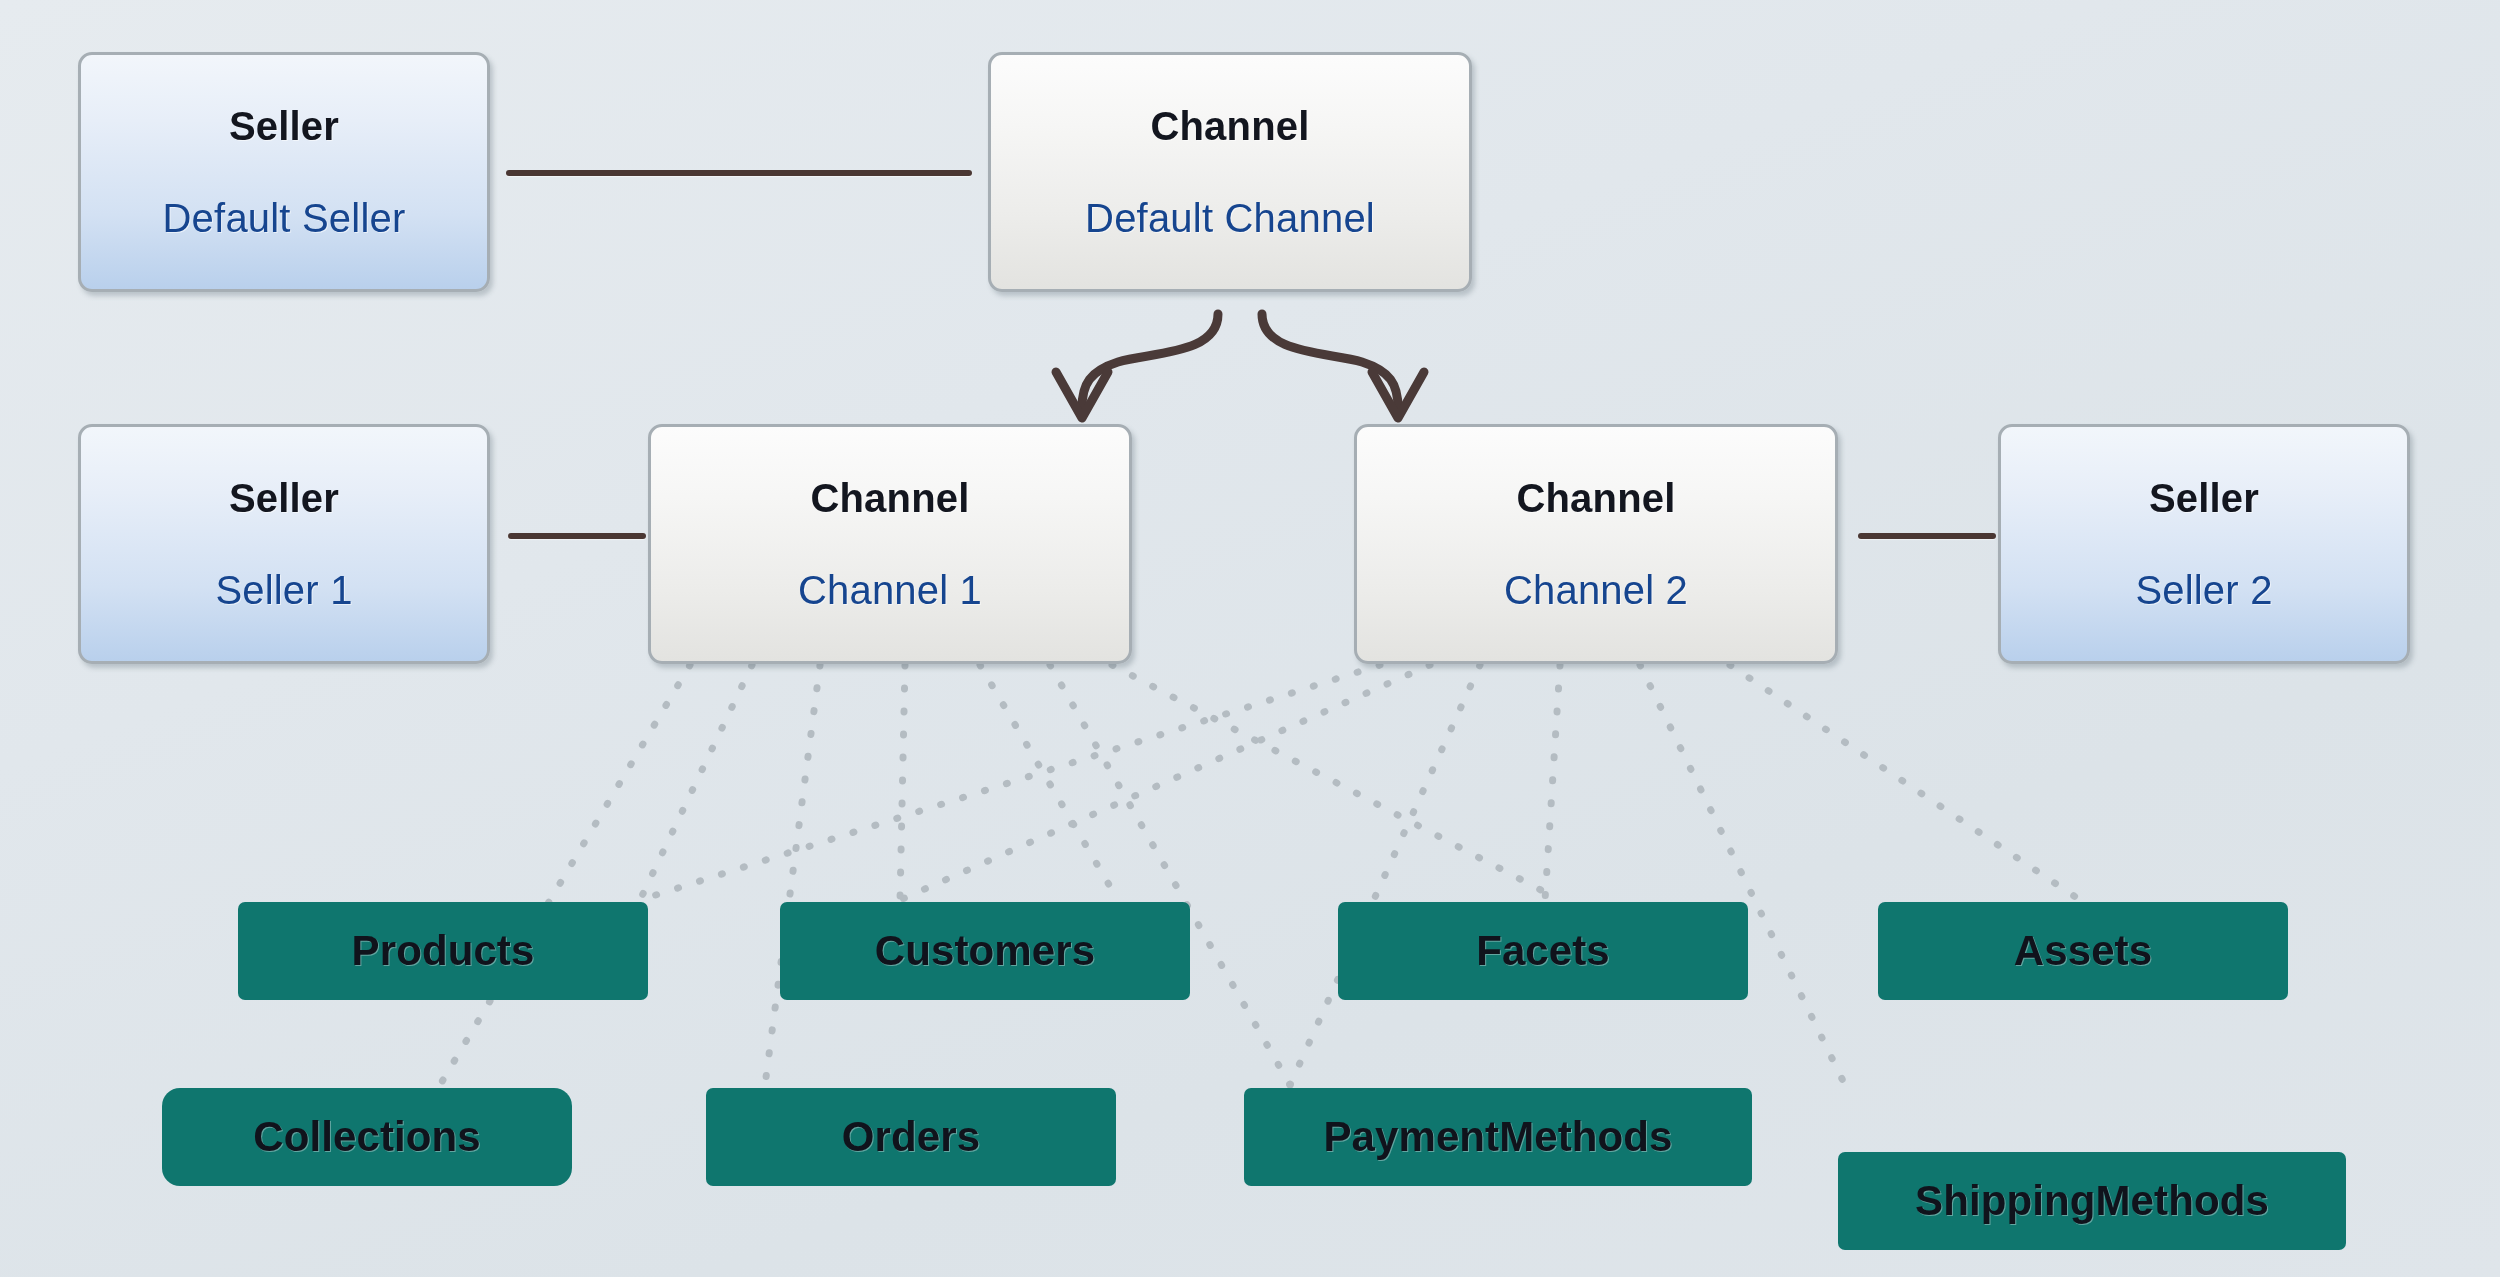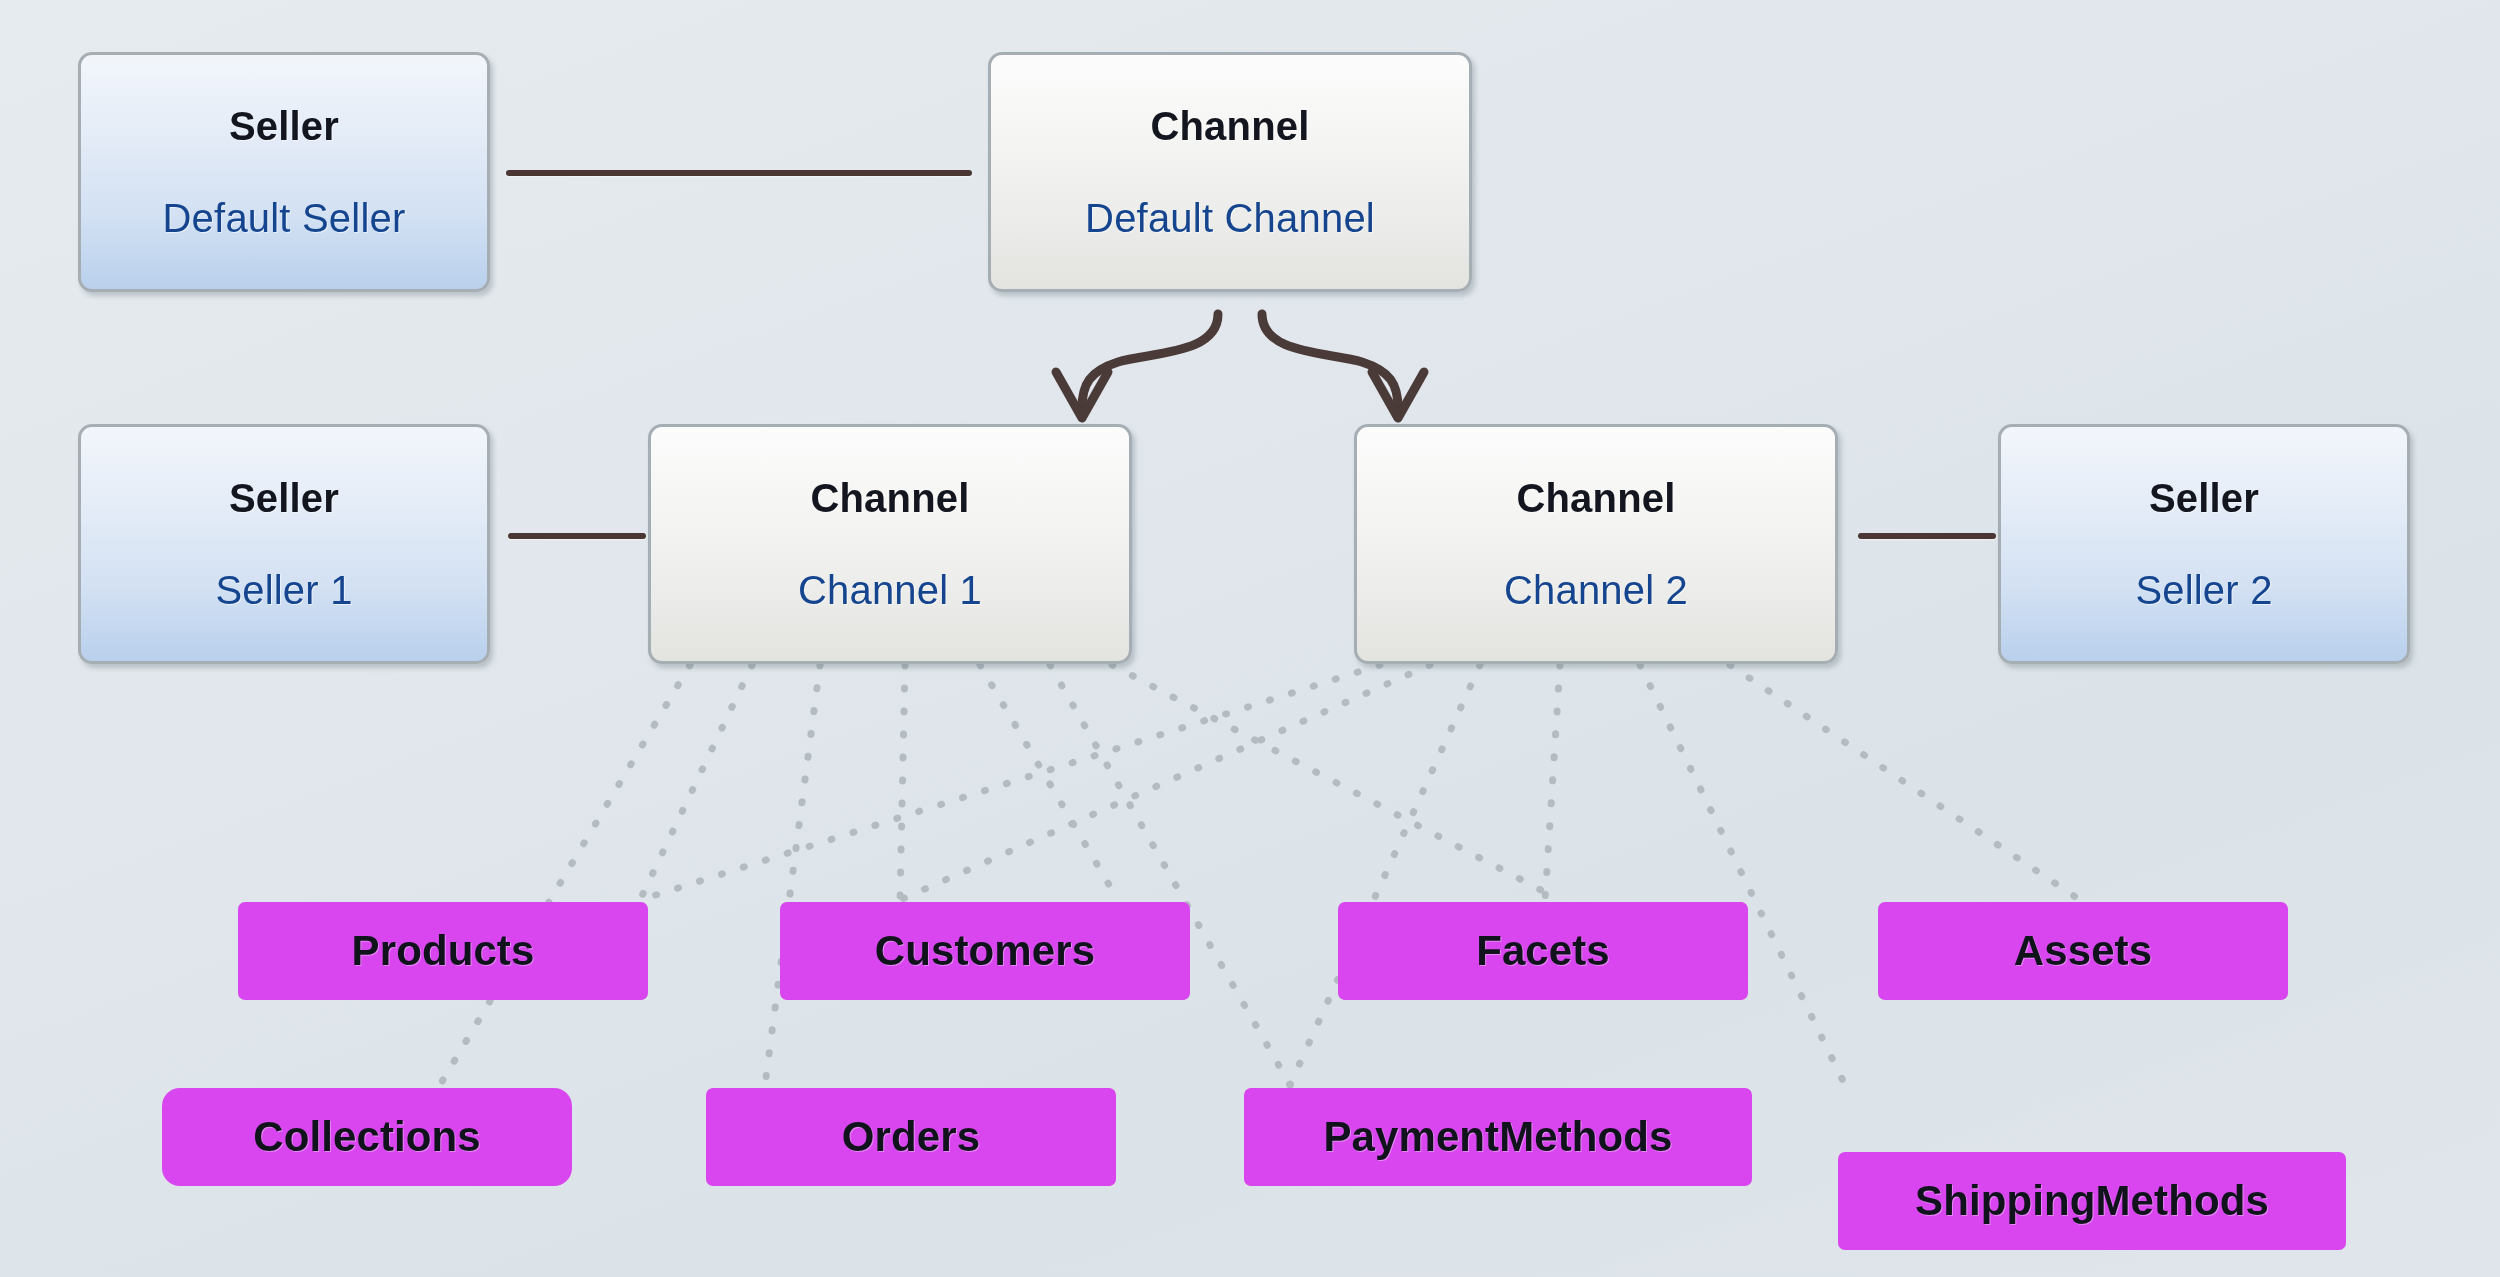--- a/index.html
+++ b/index.html
@@ -62,21 +62,21 @@
     letter-spacing: 0.2px;
     text-shadow: 1px 1px 0 rgba(255,255,255,0.55);
     line-height: 1;
   }
 
   
   .chip {
     position: absolute;
     box-sizing: border-box;
     border-radius: 7px;
-    background: #d946ef;
+    background: #0f766e;
     display: flex;
     align-items: center;
     justify-content: center;
     color: #10131c;
     font-weight: bold;
     letter-spacing: 0.1px;
     text-shadow: 1px 1px 0 rgba(255,255,255,0.35);
   }
 
   

